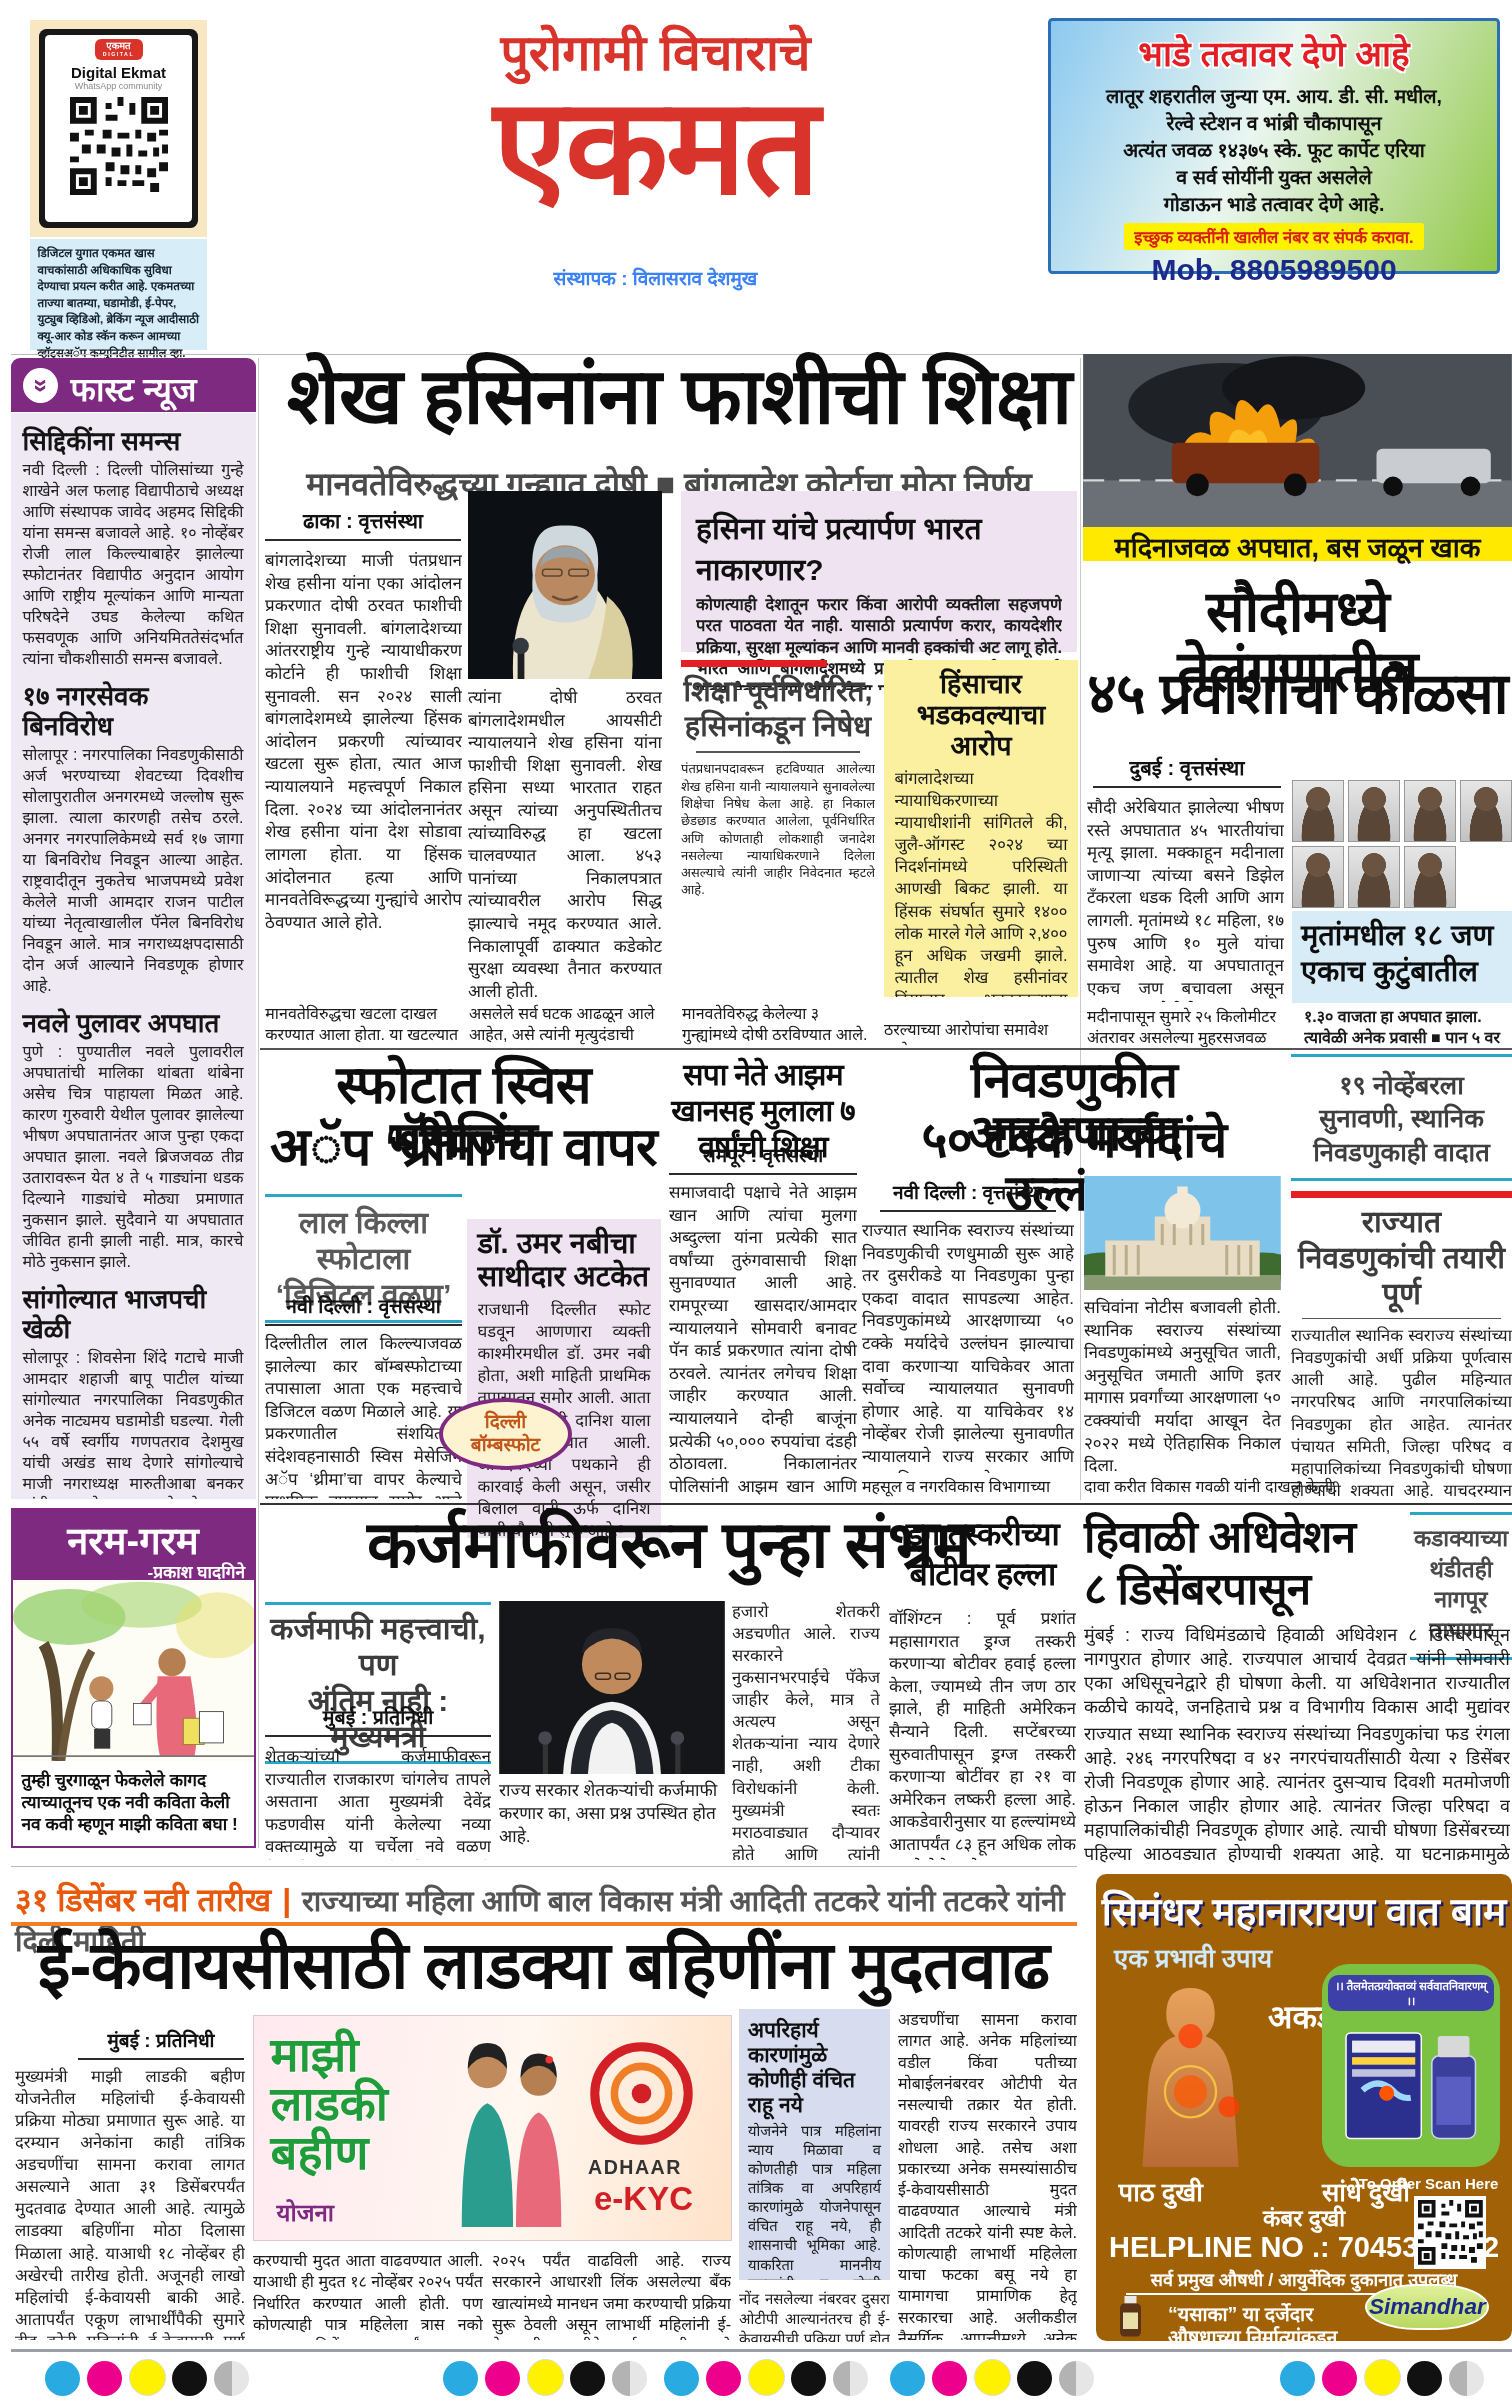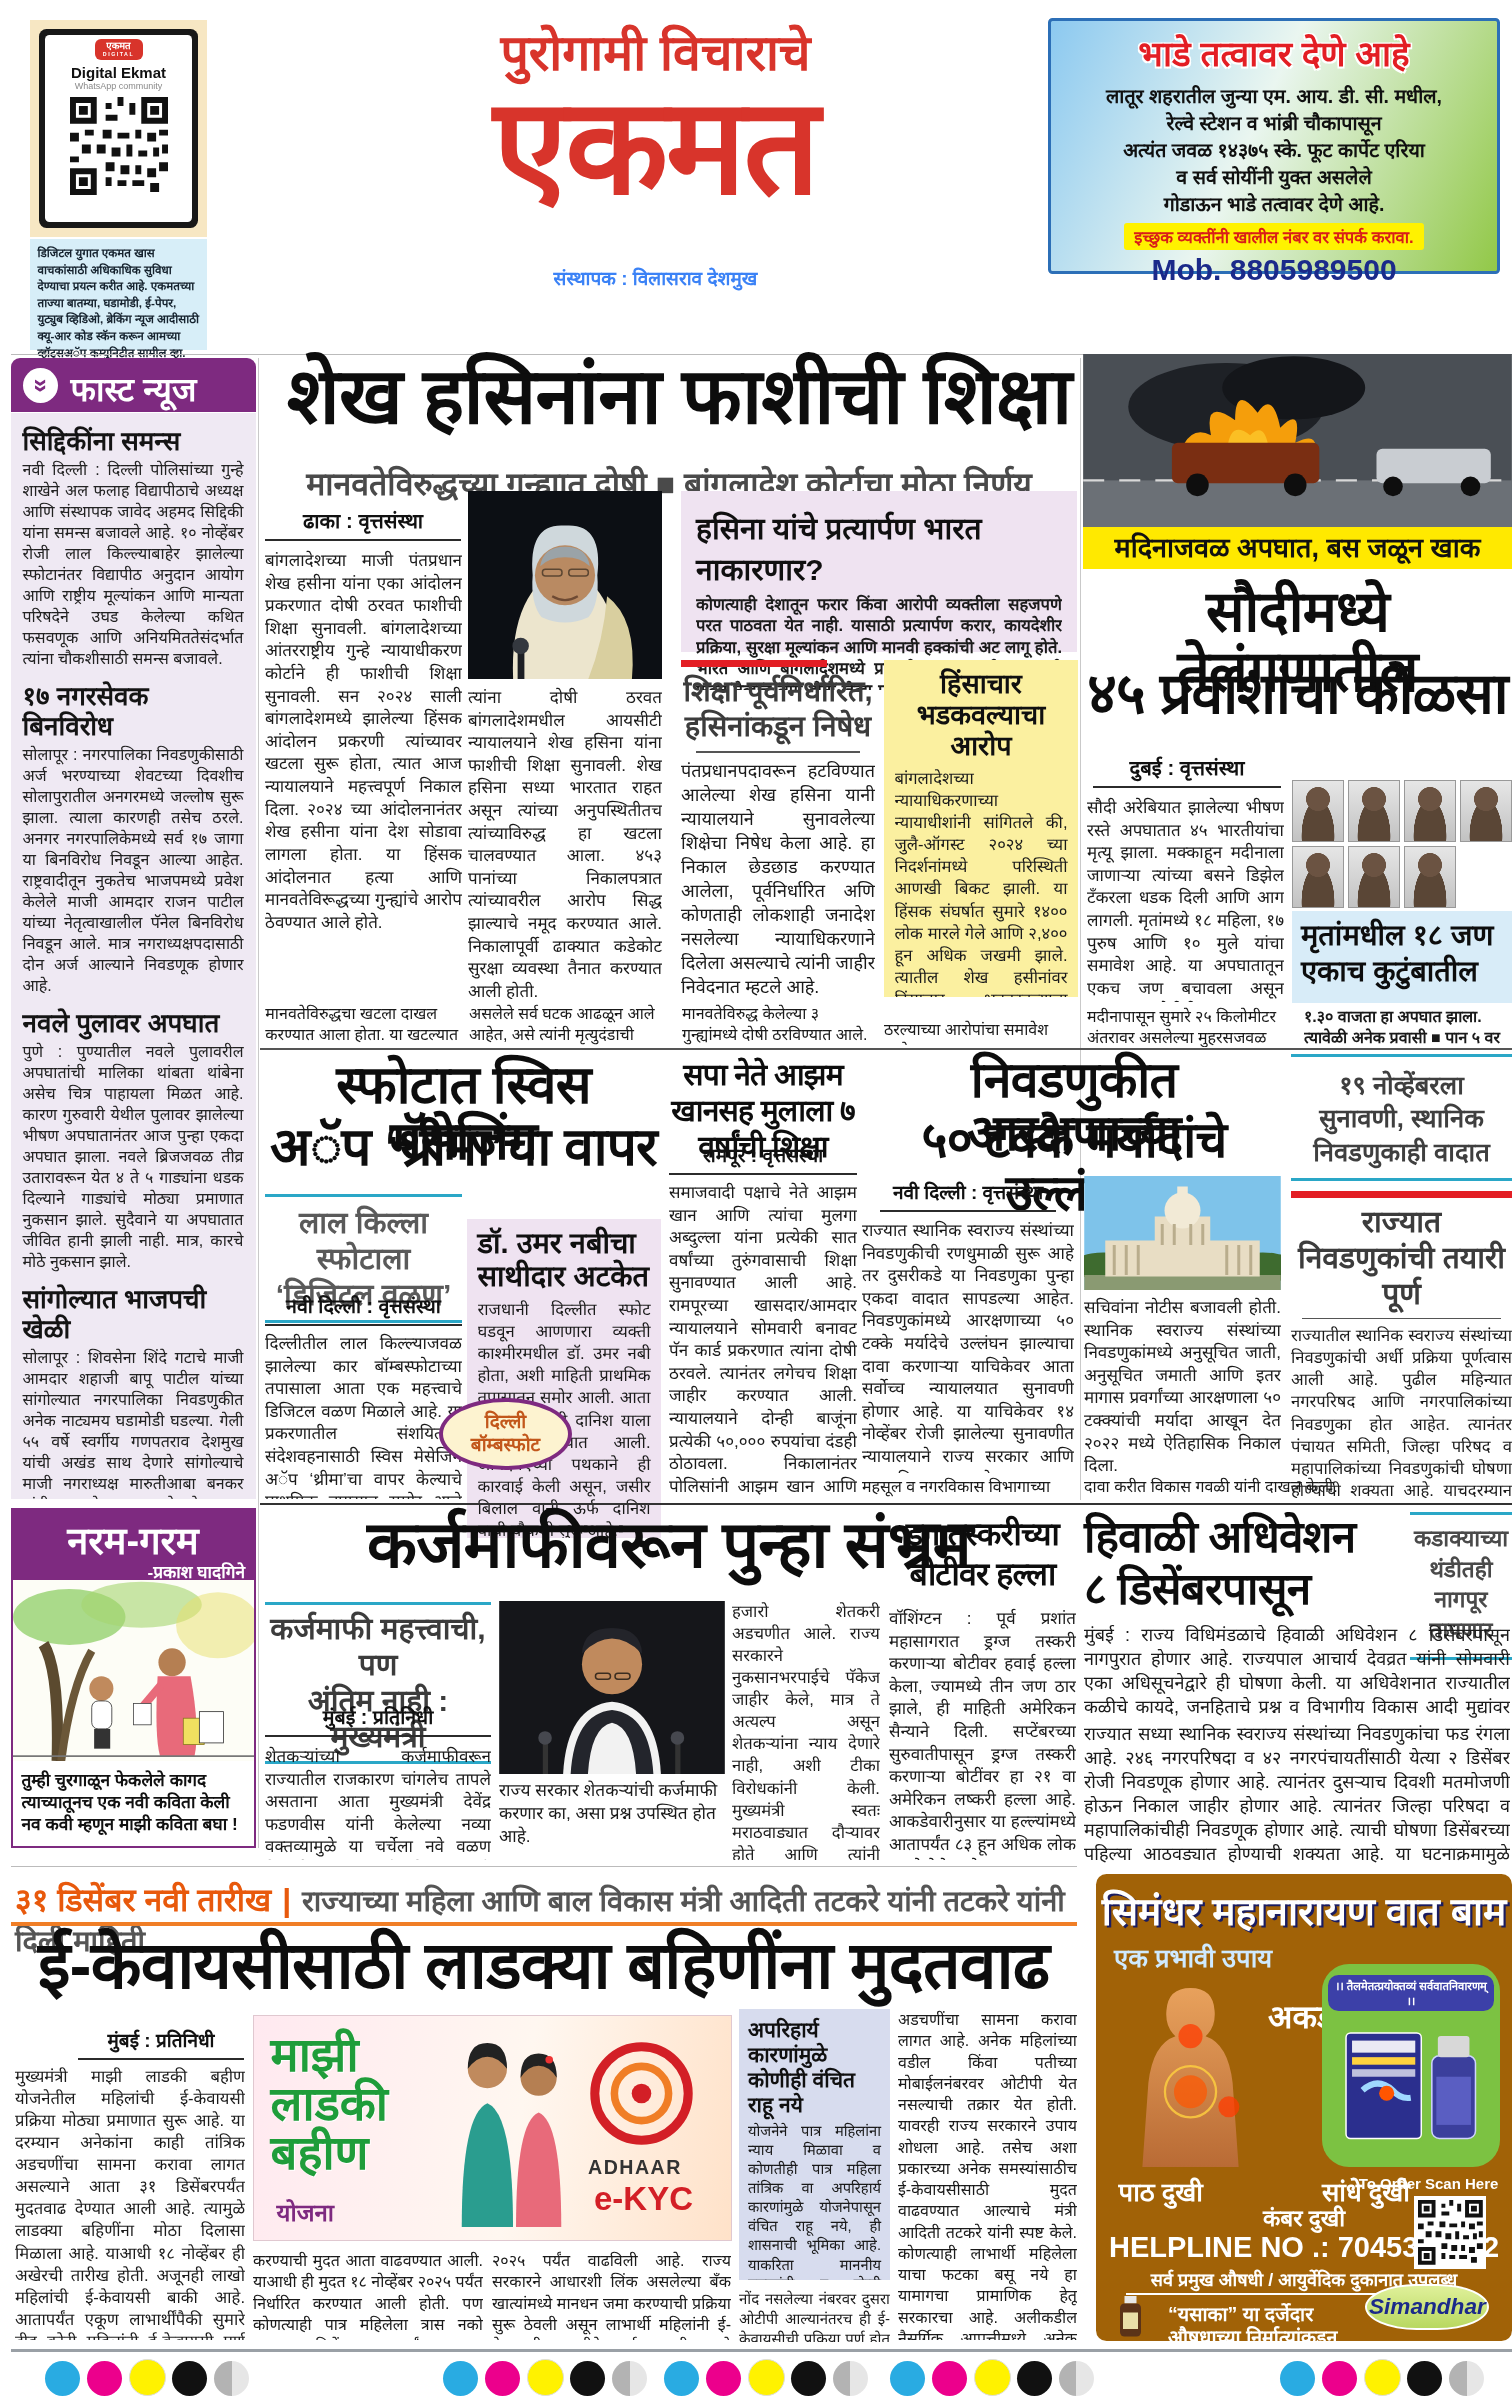--- a/index.html
+++ b/index.html
@@ -155,21 +155,21 @@
 
   <div class="abs box-lav" style="left:681px;top:491px;width:396px;height:161px;padding:16px 15px;box-sizing:border-box;">
     <div style="font-size:30px;font-weight:900;color:#101010;">हसिना यांचे प्रत्यार्पण भारत नाकारणार?</div>
     <div class="j" style="font-size:16.6px;font-weight:700;line-height:1.3;margin-top:4.5px;color:#1c1c1c;overflow:hidden;height:96px;">कोणत्याही देशातून फरार किंवा आरोपी व्यक्तीला सहजपणे परत पाठवता येत नाही. यासाठी प्रत्यार्पण करार, कायदेशीर प्रक्रिया, सुरक्षा मूल्यांकन आणि मानवी हक्कांची अट लागू होते. भारत आणि बांगलादेशमध्ये प्रत्यार्पण करार आहे, परंतु तो फक्त तेव्हाच लागू होतो जेव्हा प्रकरण पूर्णपणे गुन्हेगारी असते आणि राजकीयदृष्ट्या आरोपित नसते. विशेषतः राजकीय सूडबुद्धी असलेल्या प्रकरणांत कोणत्याही व्यक्तीला परत पाठवले जात नाही. त्यामुळे भारत कायदेशीररित्या प्रत्यार्पण नाकारू शकतो.</div>
   </div>
 
   <div class="abs" style="left:681px;top:660px;width:194px;height:337px;overflow:hidden;">
     <div class="redbar" style="width:75%;"></div>
     <div class="gray-hl" style="font-size:29px;margin-top:7.5px;color:#3c3c3c;">शिक्षा पूर्वनिर्धारित, हसिनांकडून निषेध</div>
     <div style="height:1.5px;background:#555;width:85%;margin:7.5px auto;"></div>
-    <div class="body-txt j" style="font-size:18px;">पंतप्रधानपदावरून हटविण्यात आलेल्या शेख हसिना यानी न्यायालयाने सुनावलेल्या शिक्षेचा निषेध केला आहे. हा निकाल छेडछाड करण्यात आलेला, पूर्वनिर्धारित अणि कोणताही लोकशाही जनादेश नसलेल्या न्यायाधिकरणाने दिलेला असल्याचे त्यांनी जाहीर निवेदनात म्हटले आहे.</div>
+    <div class="body-txt j" style="font-size:13px;">पंतप्रधानपदावरून हटविण्यात आलेल्या शेख हसिना यानी न्यायालयाने सुनावलेल्या शिक्षेचा निषेध केला आहे. हा निकाल छेडछाड करण्यात आलेला, पूर्वनिर्धारित अणि कोणताही लोकशाही जनादेश नसलेल्या न्यायाधिकरणाने दिलेला असल्याचे त्यांनी जाहीर निवेदनात म्हटले आहे.</div>
   </div>
 
   <div class="abs box-yel" style="left:884px;top:660px;width:194px;height:337px;padding:9px 10.5px;box-sizing:border-box;overflow:hidden;">
     <div style="font-size:27px;font-weight:900;color:#101010;text-align:center;line-height:1.15;">हिंसाचार भडकवल्याचा आरोप</div>
     <div class="body-txt j" style="font-size:16.6px;margin-top:6px;">बांगलादेशच्या न्यायाधिकरणाच्या न्यायाधीशांनी सांगितले की, जुलै-ऑगस्ट २०२४ च्या निदर्शनांमध्ये परिस्थिती आणखी बिकट झाली. या हिंसक संघर्षात सुमारे १४०० लोक मारले गेले आणि २,४०० हून अधिक जखमी झाले. त्यातील शेख हसीनांवर हिंसाचार भडकावल्याचा आरोप ठेवला.</div>
   </div>
 
   <div class="abs" style="left:260px;top:1003px;width:818px;height:42px;overflow:hidden;">
     <div class="abs body-txt" style="left:5.3px;top:0;width:196px;font-size:16px;">मानवतेविरुद्धचा खटला दाखल करण्यात आला होता. या खटल्यात</div>
     <div class="abs body-txt" style="left:209px;top:0;width:194px;font-size:16px;">असलेले सर्व घटक आढळून आले आहेत, असे त्यांनी मृत्युदंडाची शिक्षा</div>
@@ -186,21 +186,21 @@
     <ellipse cx="280" cy="45" rx="95" ry="42" fill="#14161a"></ellipse>
     <path d="M120 168 Q132 88 170 108 Q160 58 202 88 Q202 40 232 78 Q252 48 262 98 Q292 68 282 118 Q322 98 302 148 L302 168Z" fill="#f59e0b"></path>
     <path d="M150 168 Q162 108 192 123 Q197 88 222 108 Q242 88 247 128 Q272 113 262 153 L262 168Z" fill="#fbbf24"></path>
     <rect x="118" y="118" width="196" height="54" rx="8" fill="#7a2e12"></rect>
     <circle cx="152" cy="174" r="15" fill="#0e0e0e"></circle>
     <circle cx="282" cy="174" r="15" fill="#0e0e0e"></circle>
     <rect x="390" y="126" width="152" height="46" rx="8" fill="#c9cdd2"></rect>
     <circle cx="412" cy="176" r="13" fill="#0e0e0e"></circle>
     <circle cx="515" cy="176" r="13" fill="#0e0e0e"></circle>
   </svg>
-  <div class="abs cap-strip" style="left:1083px;top:527px;width:429px;height:42px;font-size:27px;line-height:42px;">मदिनाजवळ अपघात, बस जळून खाक</div>
+  <div class="abs cap-strip" style="left:1083px;top:527px;width:429px;height:34px;font-size:27px;line-height:42px;">मदिनाजवळ अपघात, बस जळून खाक</div>
   <div class="abs hl" style="left:1083px;top:581px;width:429px;font-size:57px;">सौदीमध्ये तेलंगणातील</div>
   <div class="abs hl" style="left:1083px;top:663px;width:429px;font-size:57px;">४५ प्रवाशांचा कोळसा</div>
   <div class="abs byline" style="left:1093px;top:753px;width:188px;">दुबई : वृत्तसंस्था</div>
   <div class="abs body-txt j" style="left:1087px;top:797px;width:197px;height:205px;">सौदी अरेबियात झालेल्या भीषण रस्ते अपघातात ४५ भारतीयांचा मृत्यू झाला. मक्काहून मदीनाला जाणाऱ्या त्यांच्या बसने डिझेल टँकरला धडक दिली आणि आग लागली. मृतांमध्ये १८ महिला, १७ पुरुष आणि १० मुले यांचा समावेश आहे. या अपघातातून एकच जण बचावला असून त्याच्यावर सौदीतील रुग्णालयात उपचार सुरू आहेत.</div>
   <div class="abs victims" style="left:1292px;top:780px;width:220px;">
     <div class="victim"></div>
     <div class="victim"></div>
     <div class="victim"></div>
     <div class="victim"></div>
     <div class="victim"></div>

